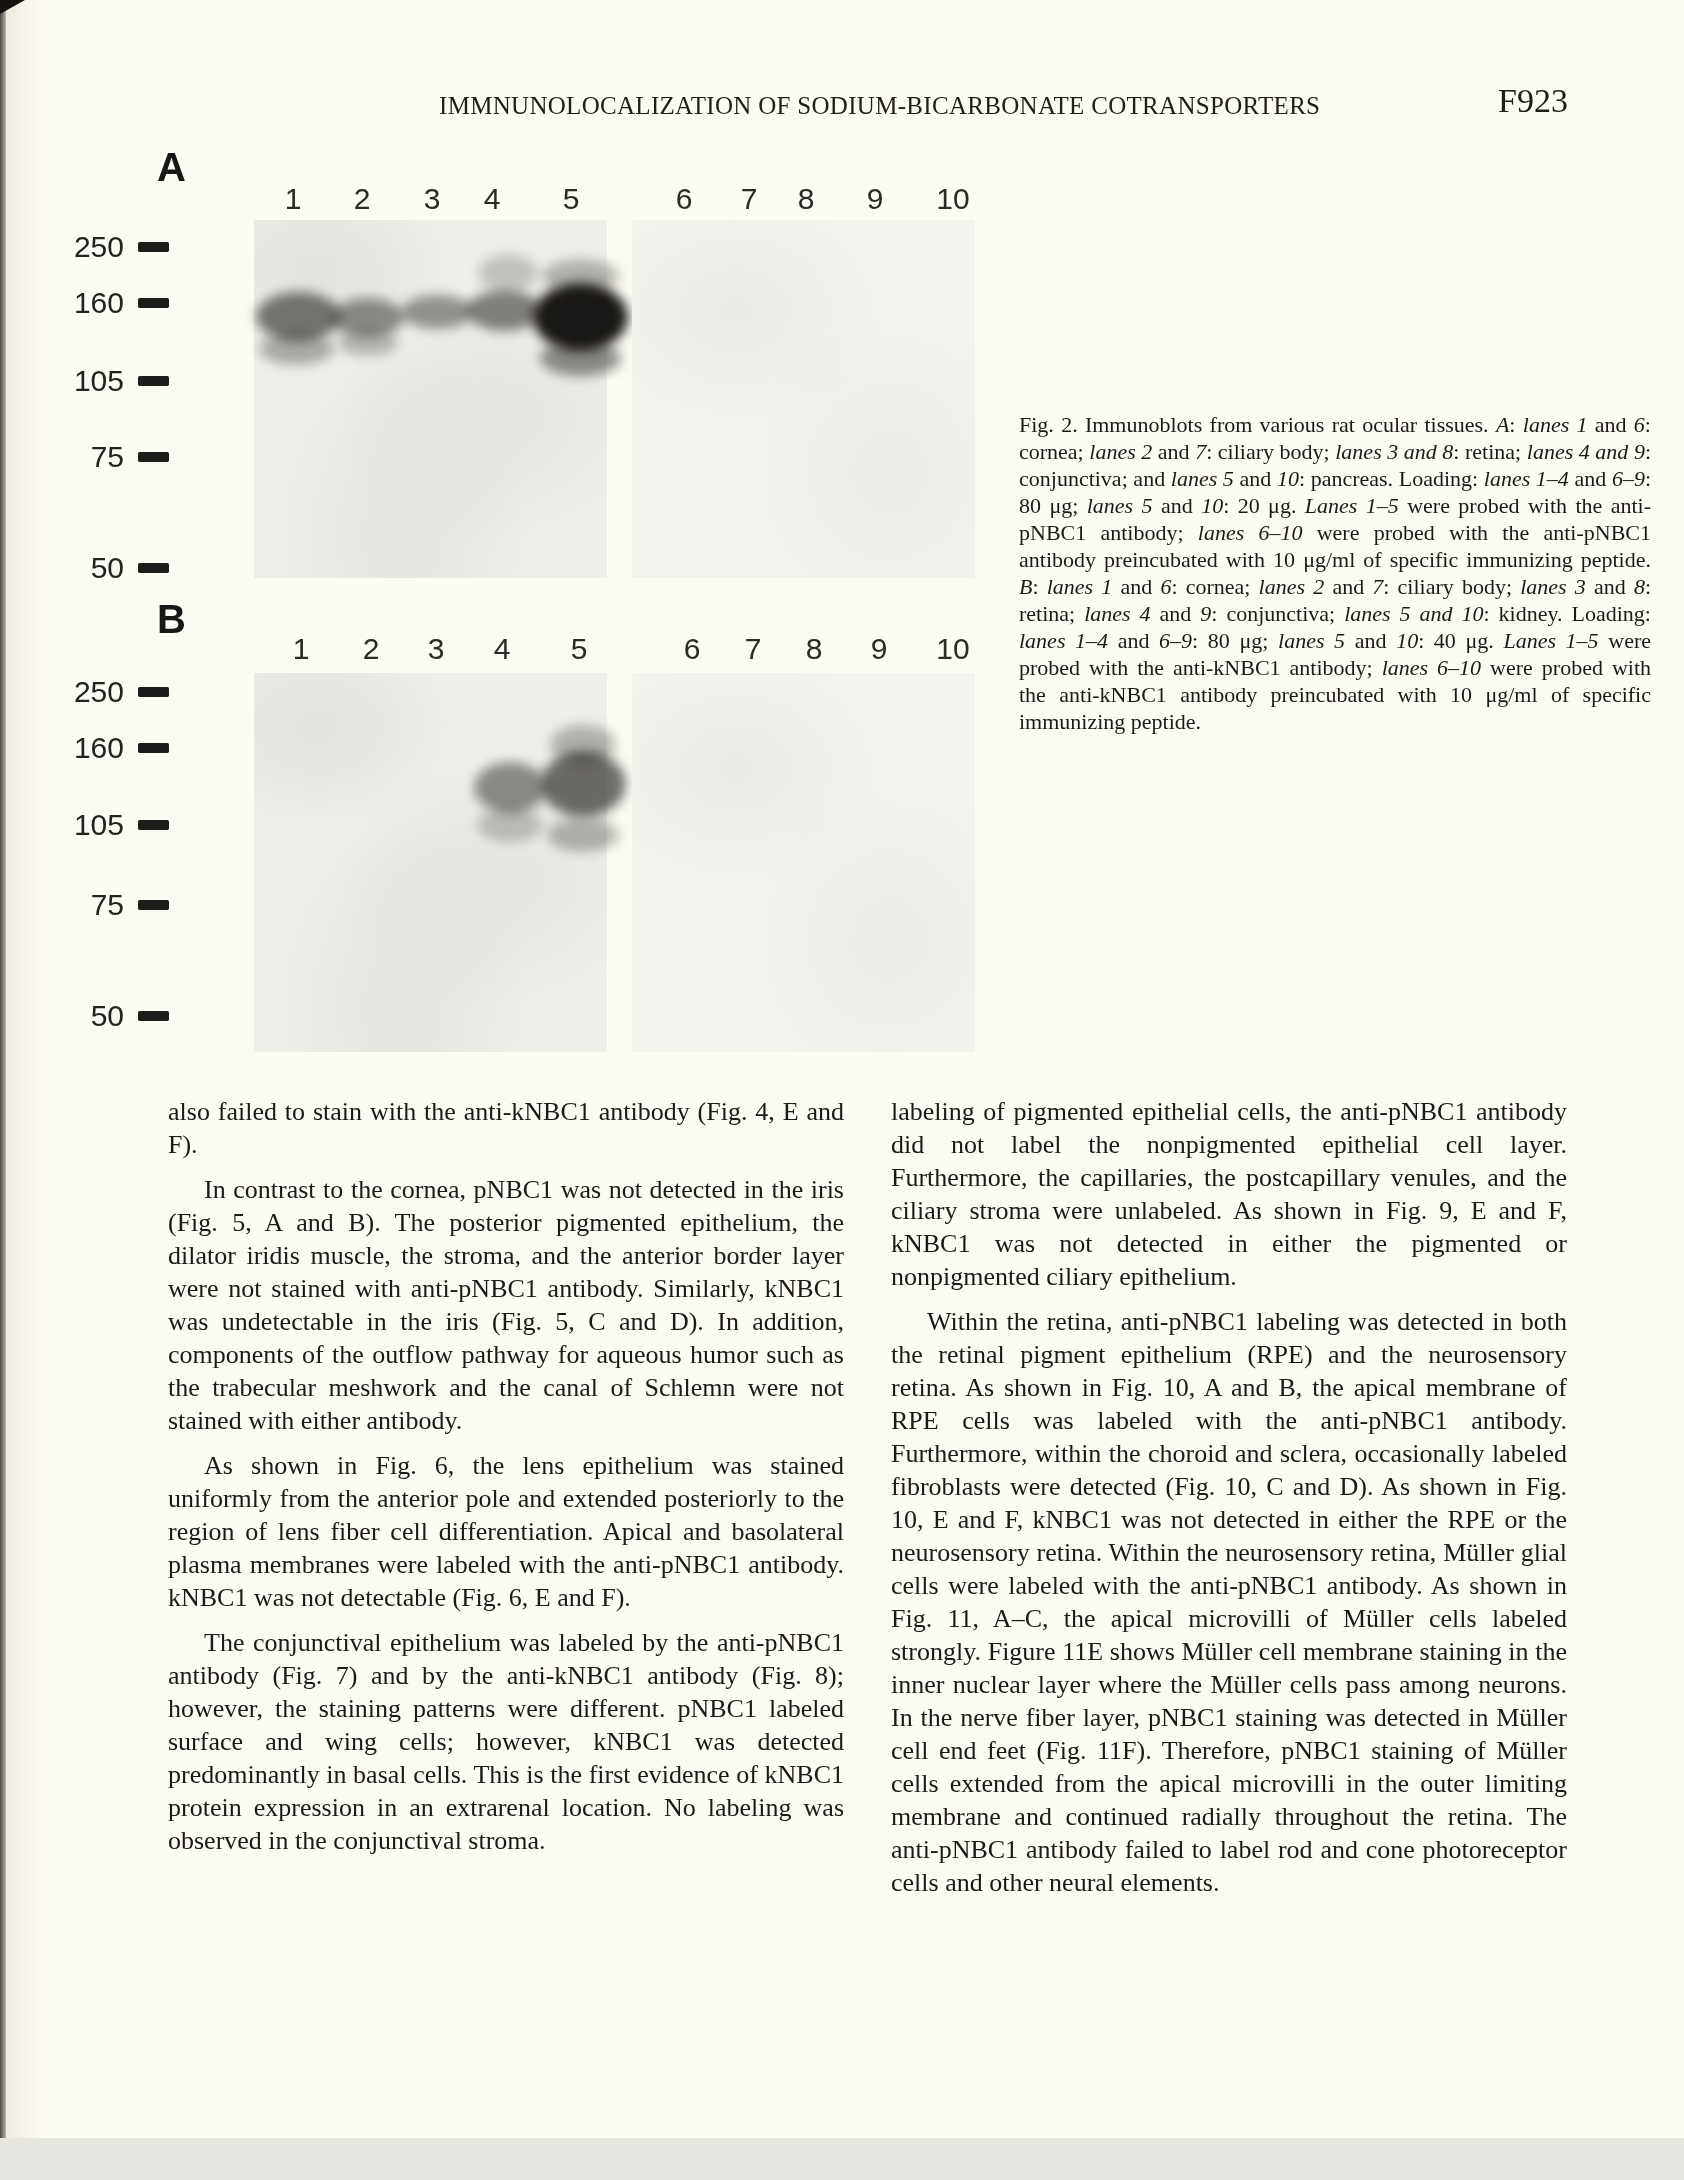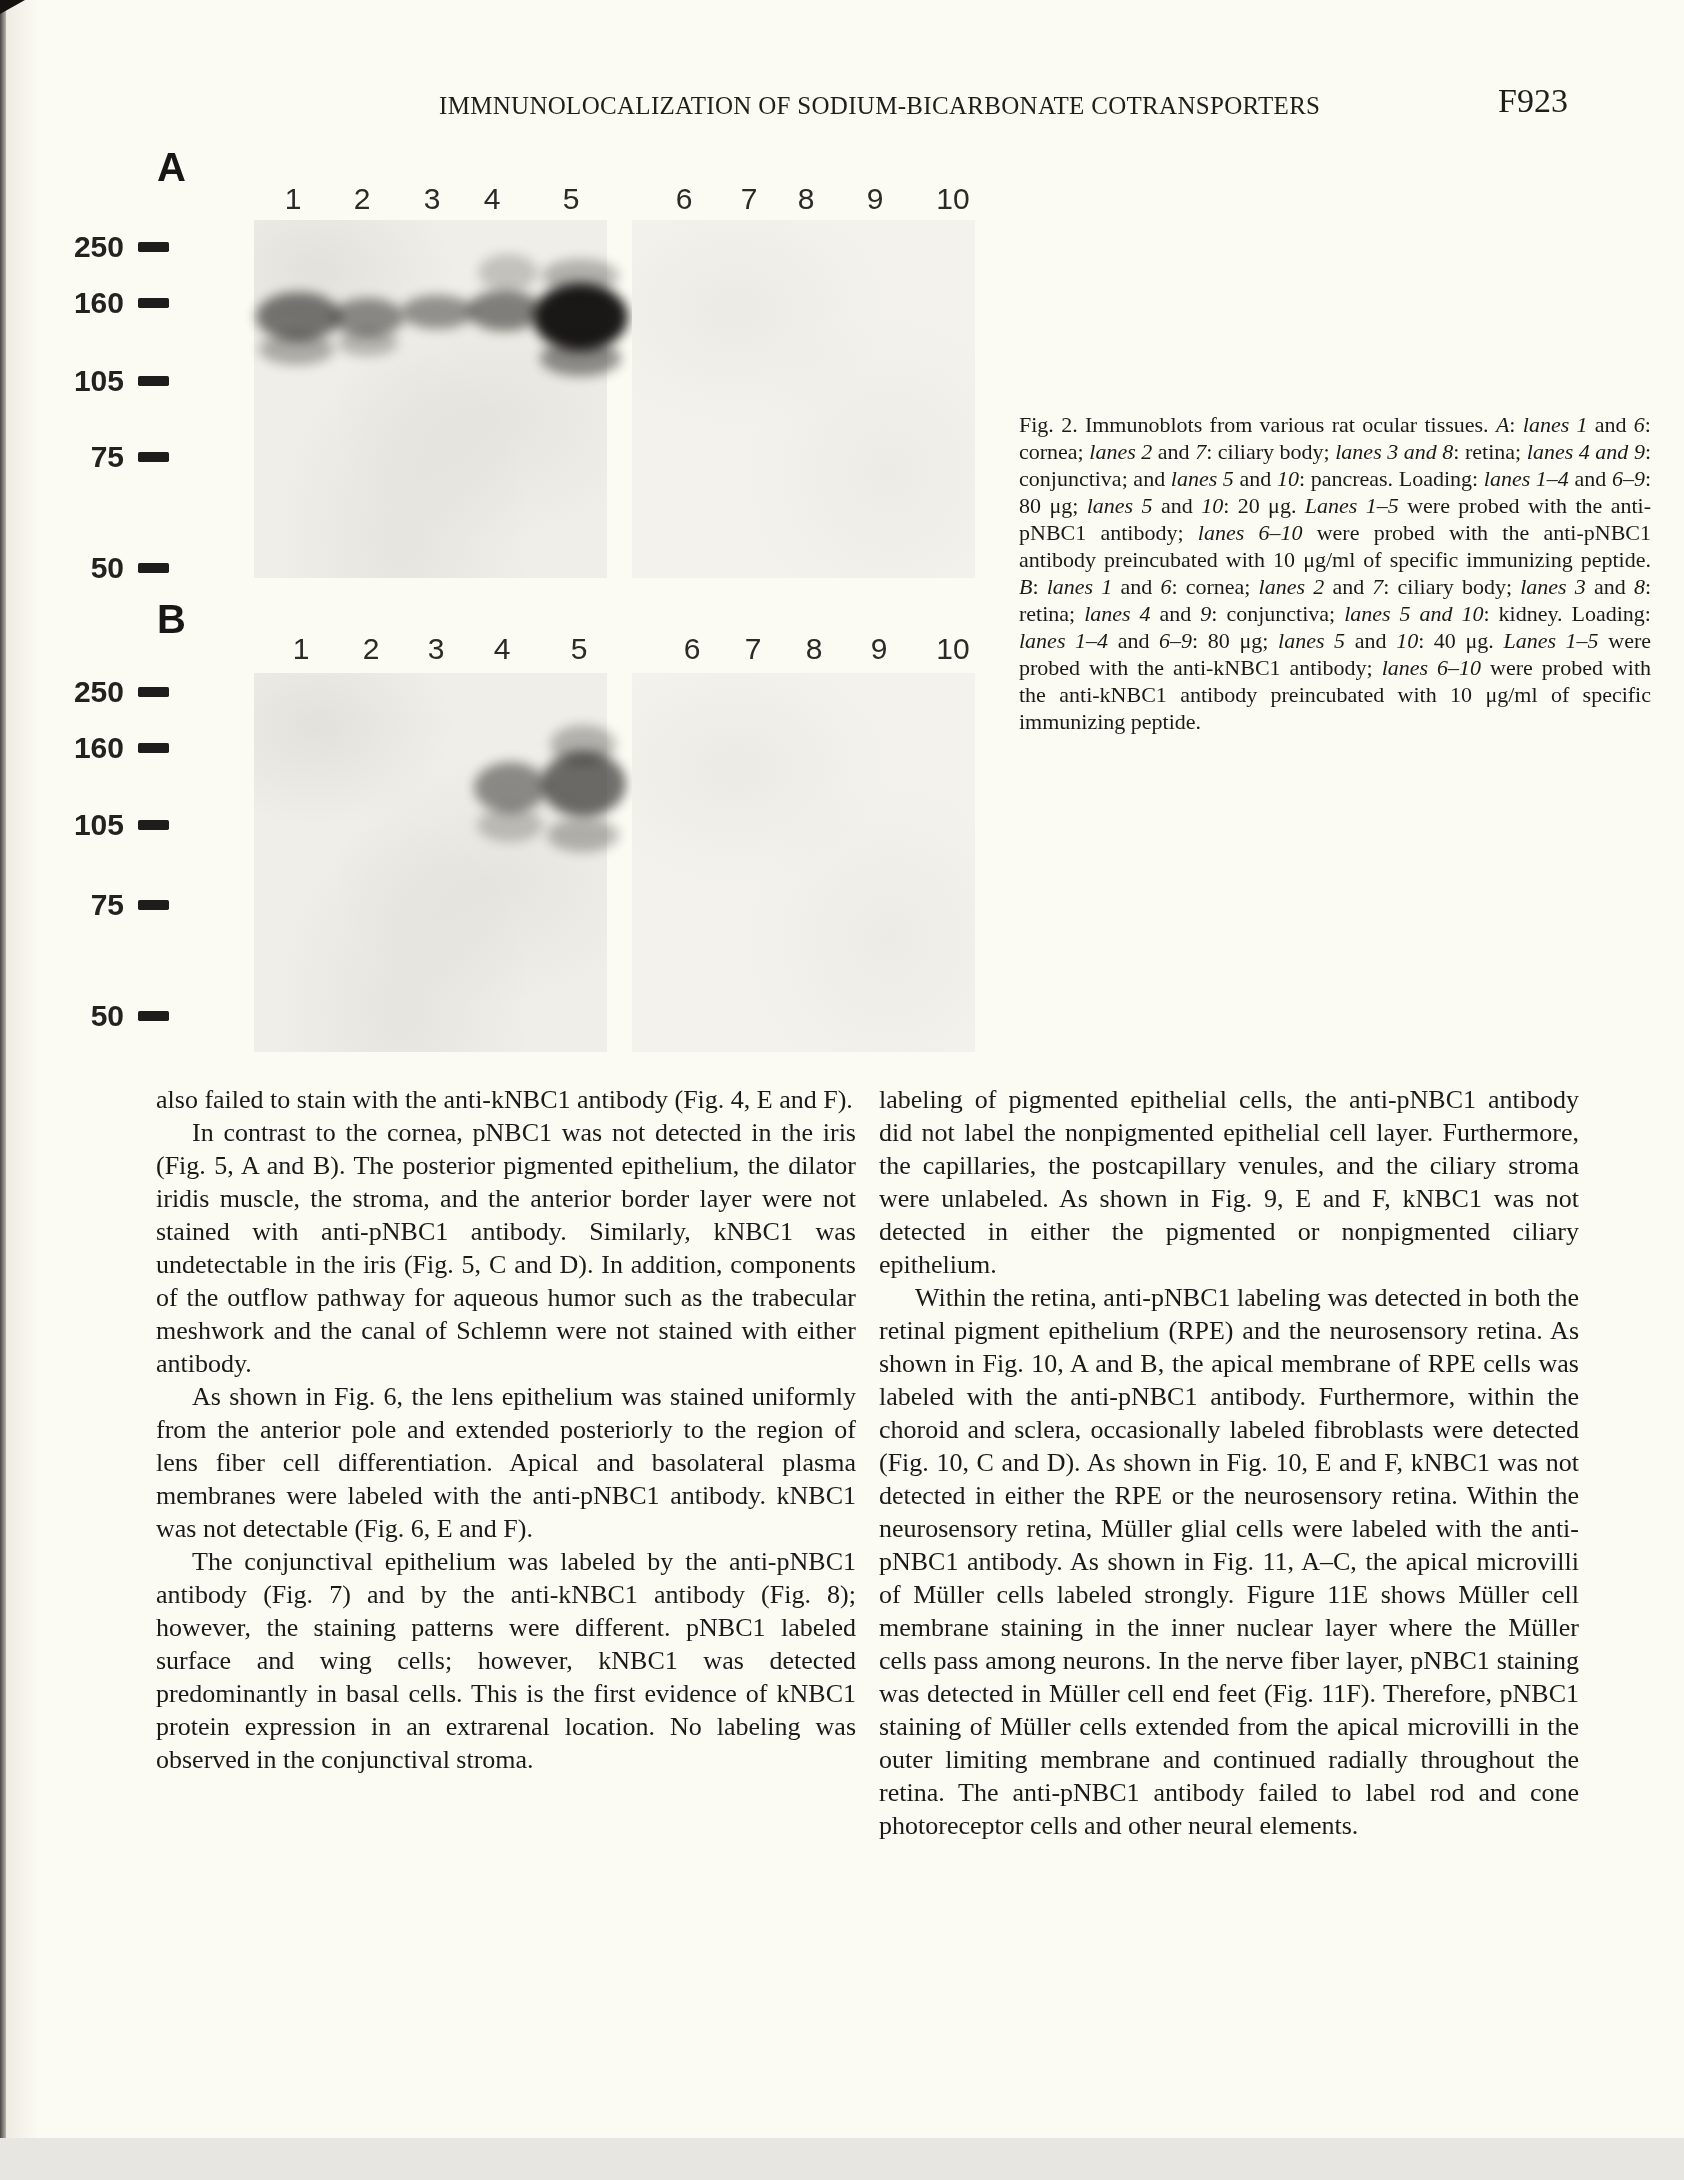--- a/index.html
+++ b/index.html
@@ -25,21 +25,21 @@
   .panel-letter{position:absolute;left:106px;
     font-family:"Liberation Sans",sans-serif;font-weight:bold;font-size:40px;color:#181715;}
   #panel-a .panel-letter{top:0px;}
   #panel-b .panel-letter{top:8.5px;}
   .lane-label{position:absolute;transform:translateX(-50%);
     font-family:"Liberation Sans",sans-serif;font-size:30px;color:#2b2a27;}
   #panel-a .lane-label{top:37px;}
   #panel-b .lane-label{top:44px;}
   .mw{position:absolute;left:0;display:flex;align-items:center;height:34px;}
   .mw-num{display:inline-block;width:73px;text-align:right;
-    font-family:"Liberation Sans",sans-serif;font-size:30px;color:#232220;font-weight:bold;}
+    font-family:"Liberation Sans",sans-serif;font-size:30px;color:#232220;}
   .mw-dash{display:inline-block;margin-left:13.6px;width:31.5px;height:9.4px;
     background:#1e1d1b;border-radius:1.7px;}
   .blot{position:absolute;}
   .blot-left{
     background-color:#efeee8;
     background-image:
       radial-gradient(ellipse 196px 145px at 18% 14%, rgba(110,110,104,0.10), transparent 70%),
       radial-gradient(ellipse 230px 179px at 68% 55%, rgba(110,110,104,0.08), transparent 70%),
       radial-gradient(ellipse 179px 264px at 42% 88%, rgba(110,110,104,0.08), transparent 72%);
   }
@@ -50,21 +50,21 @@
       radial-gradient(ellipse 204px 221px at 75% 70%, rgba(110,110,104,0.05), transparent 72%);
   }
   .band{position:absolute;border-radius:50%;background:#141210;filter:blur(6px);}
 
   .caption{position:absolute;left:1019px;top:411px;width:632px;
     font-size:22px;line-height:27px;text-align:justify;color:#1c1a18;}
   .caption i{font-style:italic;}
 
   .col{position:absolute;top:1083px;width:700px;
     font-size:26px;line-height:33px;text-align:justify;color:#1c1a18;}
-  .col p{margin:0;}
+  .col p{margin:12px;}
   .col p.indent{text-indent:36px;}
   #col-left{left:156px;}
   #col-right{left:879px;}
 
   .footer{position:absolute;left:102px;right:0;top:2038px;text-align:center;
     font-size:23px;color:#1c1a18;white-space:nowrap;}
   .footer i{font-style:italic;}
 </style>
 </head>
 <body>

